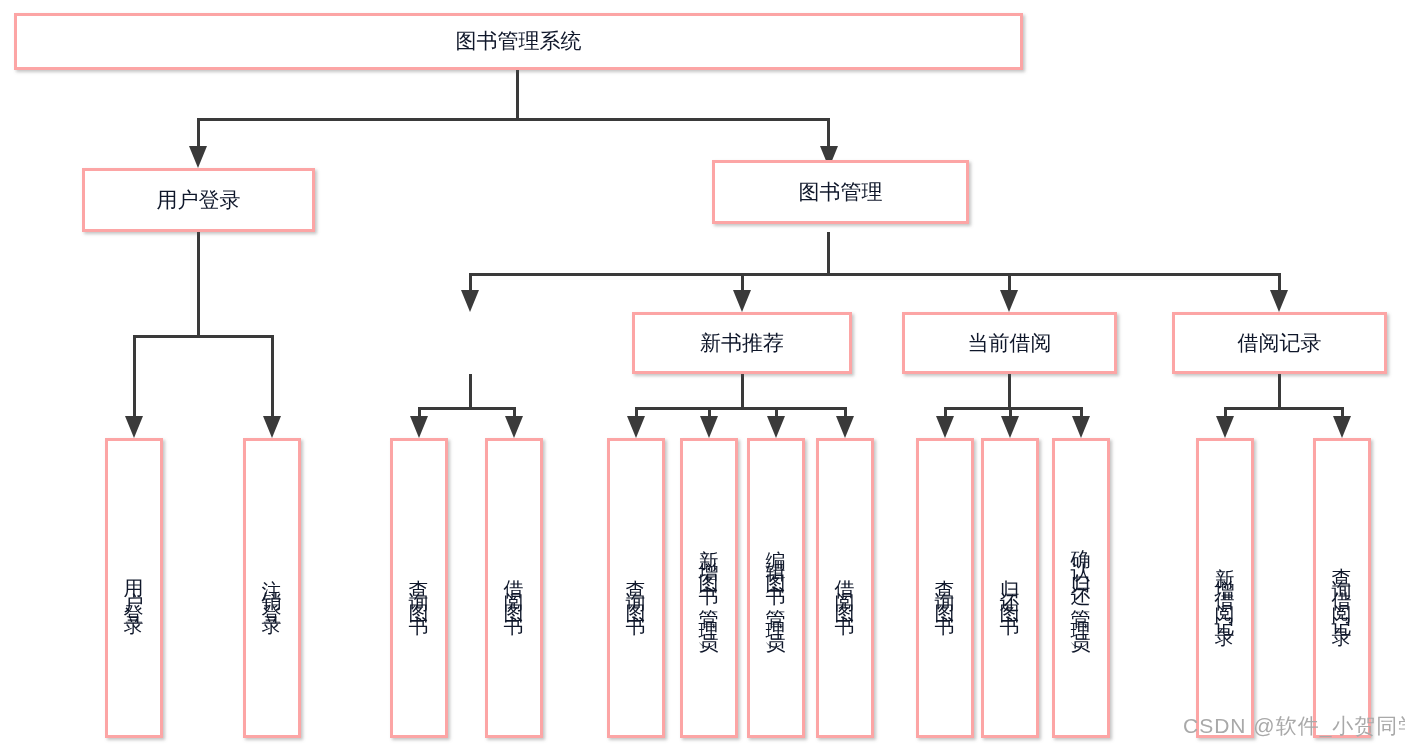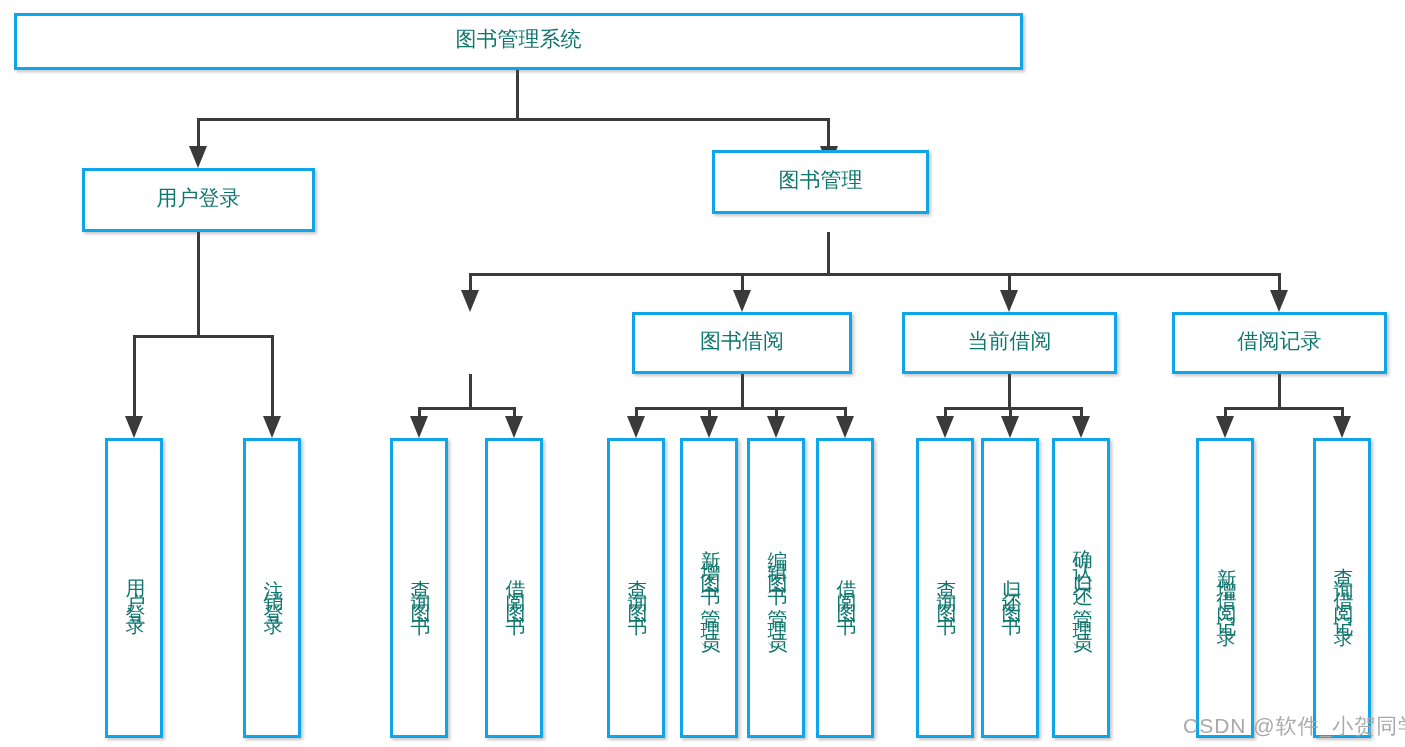--- a/index.html
+++ b/index.html
@@ -8,26 +8,25 @@
   #canvas {
     position: relative;
     width: 1405px;
     height: 747px;
     background: #ffffff;
     overflow: hidden;
   }
   .node {
     position: absolute;
     background: #ffffff;
-    border: 3px solid #0ea5e9;
-    color: #0f766e;
+    border: 3px solid #fca5a5;
+    color: #0f172a;
     text-align: center;
     box-shadow: 2px 2px 3px rgba(90,90,90,0.35);
     z-index: 2;
-    font-family: Liberation Mono, monospace;
   }
   .hnode { font-size: 21px; }
   .root  { line-height: 50px; }
   .lv1   { line-height: 57px; }
   .lv2   { line-height: 55px; }
   .leaf {
     position: absolute;
     top: 438px;
     width: 58px;
     height: 300px;
@@ -66,24 +65,24 @@
 </style>
 </head>
 <body>
 
 <div id="canvas">
 
   <div class="node hnode root" style="left:14px; top:13px; width:1009px; height:57px;">图书管理系统</div>
 
   <div class="node hnode lv1" style="left:82px; top:168px; width:233px; height:64px;">用户登录</div>
 
-  <div class="node hnode lv1" style="left:712px; top:150px; width:217px; height:64px;">图书管理</div>
+  <div class="node hnode lv1" style="left:712px; top:160px; width:257px; height:64px;">图书管理</div>
 
 
-  <div class="node hnode lv2" style="left:632px; top:312px; width:220px; height:62px;">图书借阅</div>
+  <div class="node hnode lv2" style="left:632px; top:312px; width:220px; height:62px;">新书推荐</div>
 
   <div class="node hnode lv2" style="left:902px; top:312px; width:215px; height:62px;">当前借阅</div>
 
   <div class="node hnode lv2" style="left:1172px; top:312px; width:215px; height:62px;">借阅记录</div>
 
   <div class="node leaf" style="left:105px;">用户登录</div>
   <div class="node leaf" style="left:243px;">注销登录</div>
   <div class="node leaf" style="left:390px;">查询图书</div>
   <div class="node leaf" style="left:485px;">借阅图书</div>
   <div class="node leaf" style="left:607px;">查询图书</div>

